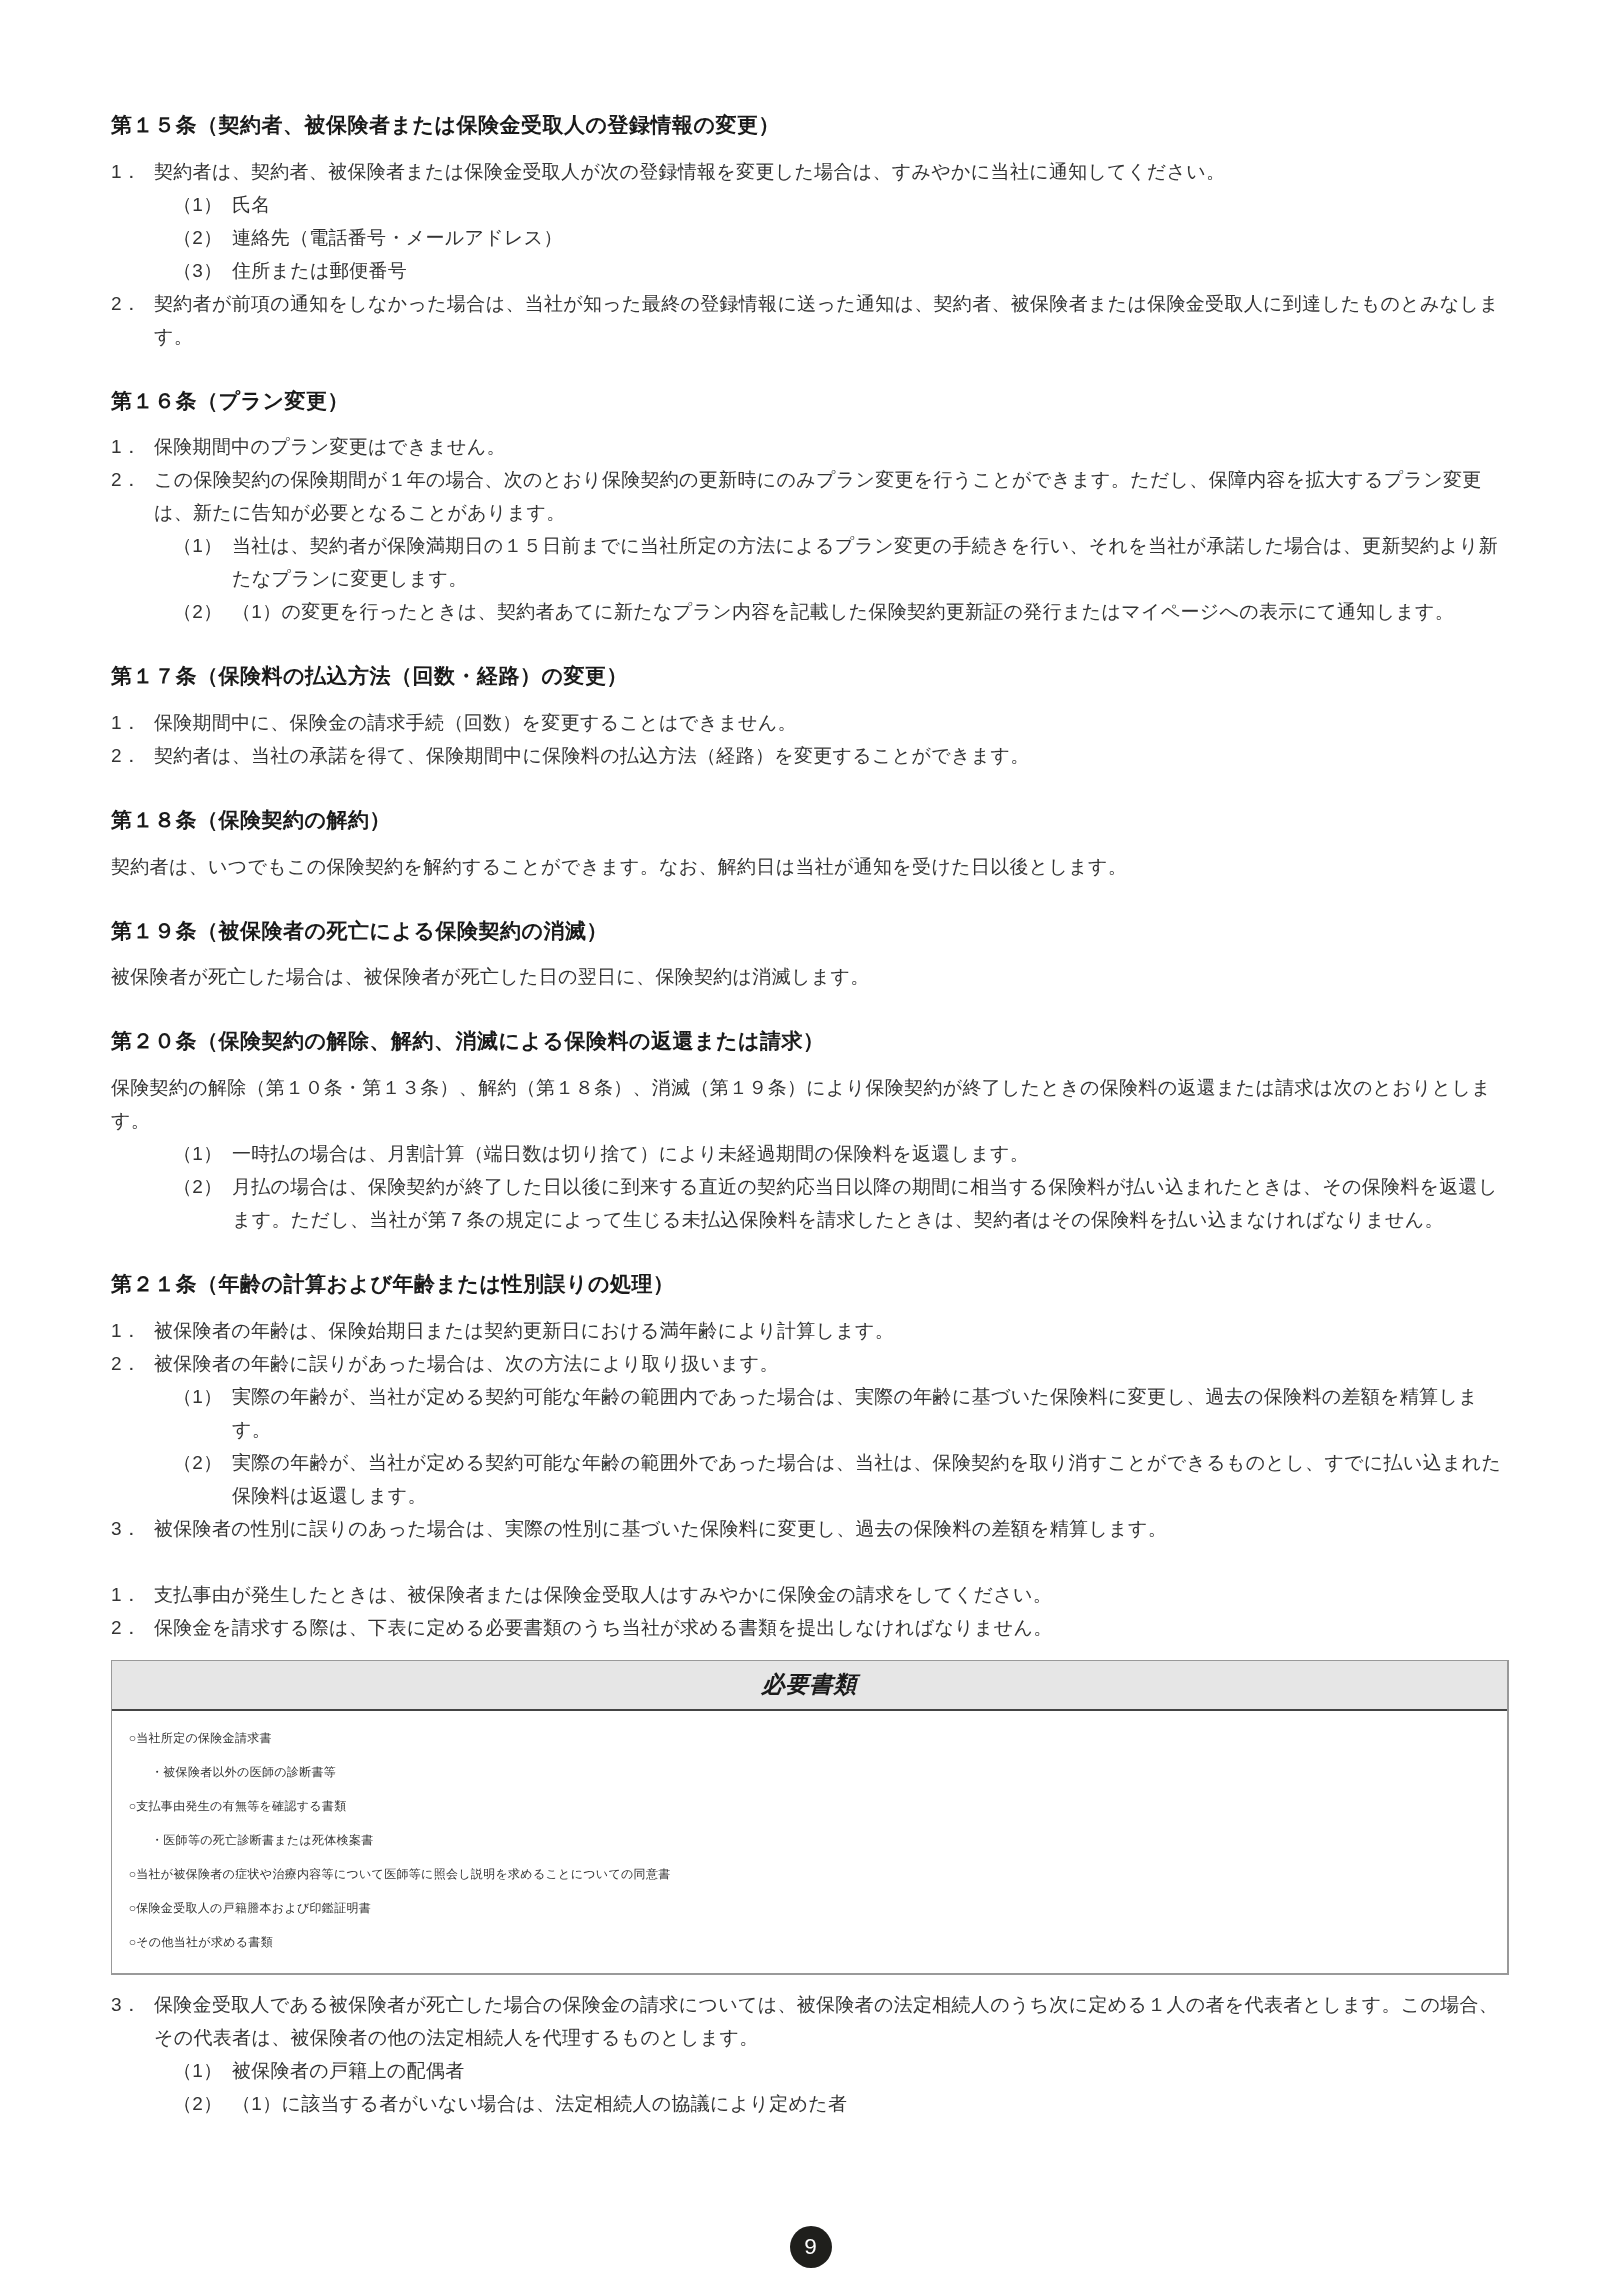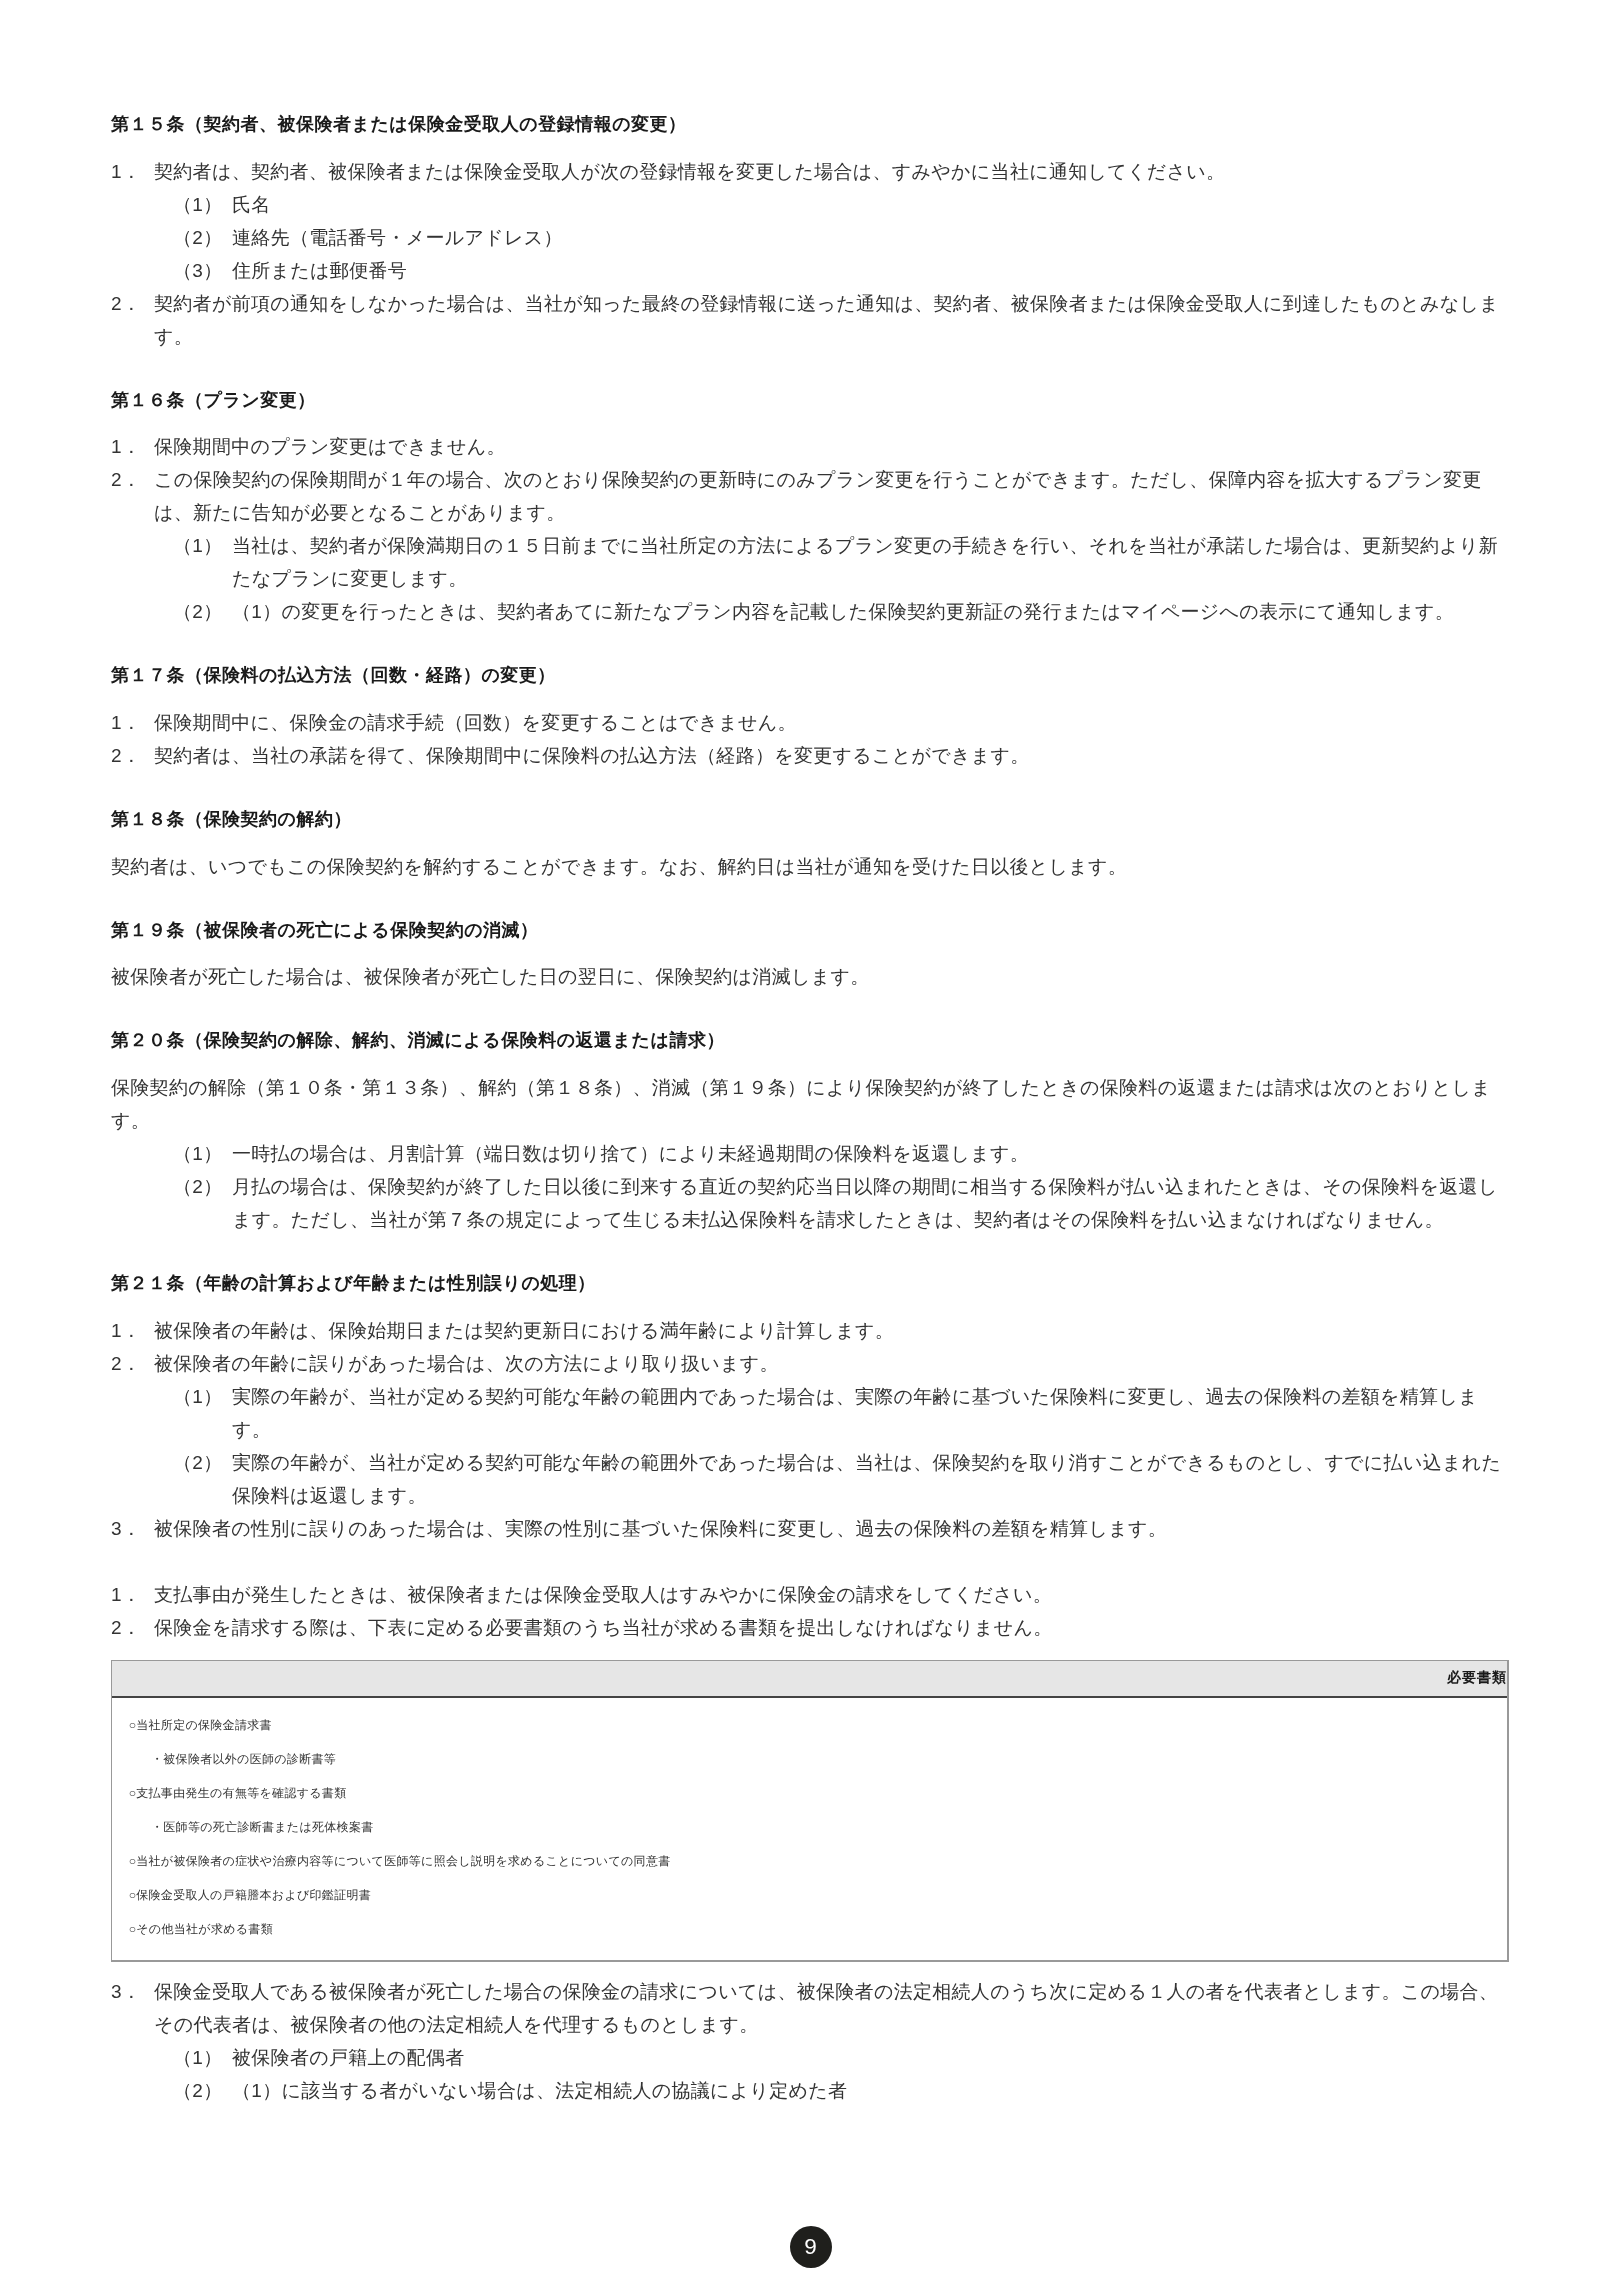--- a/index.html
+++ b/index.html
@@ -15,40 +15,40 @@
   html,body{margin:0;padding:0;}
   body{
     width:1621px;height:2293px;background:#ffffff;position:relative;overflow:hidden;
     font-family:"Liberation Sans","DejaVu Sans",sans-serif;
     color:var(--text);
   }
   #doc{padding:110px 112px 0 111px;}
   .section{margin-top:33px;}
   .section:first-child{margin-top:0;}
   .heading{
-    font-size:18px;font-weight:bold;color:var(--heading);
+    font-size:21px;font-weight:bold;color:var(--heading);
     margin:0 0 15.7px 0;line-height:29px;letter-spacing:0.5px;
   }
   .block{font-size:19px;line-height:33px;letter-spacing:0.3px;}
   .numbered-item{display:flex;}
   .numbered-item > .num{flex:0 0 43px;}
   .sub-item{display:flex;margin-left:62px;}
   .sub-item > .num{flex:0 0 59px;}
   .numbered-item > .txt,.sub-item > .txt{flex:1 1 auto;}
   .paragraph{margin:0;}
   .req-table{
     margin:15.7px 0 13.7px 0;background:#ffffff;
     border:1px solid var(--table-border);
     border-right-width:2px;border-bottom-width:2px;
   }
   .req-header{
     background:var(--table-header-bg);
     border-bottom:2px solid var(--table-header-line);
-    text-align:right;font-weight:bold;font-size:14px;
-    padding:8.8px 0;color:var(--heading);letter-spacing:1px;
+    text-align:center;font-weight:bold;font-size:23px;
+    padding:8.8px 0;color:var(--heading);letter-spacing:1px;font-style:italic;
   }
   .req-body{padding:9.8px 0 13.7px 0;}
   .req-row{font-size:12px;line-height:34px;padding-left:16.7px;letter-spacing:0.3px;}
   .req-row.indent-1{padding-left:39px;}
   .page-badge{
     position:absolute;left:50%;top:2226px;transform:translateX(-50%);
     width:42px;height:42px;border-radius:50%;
     background:var(--badge-bg);color:var(--badge-fg);
     display:flex;align-items:center;justify-content:center;
     font-size:22.5px;

